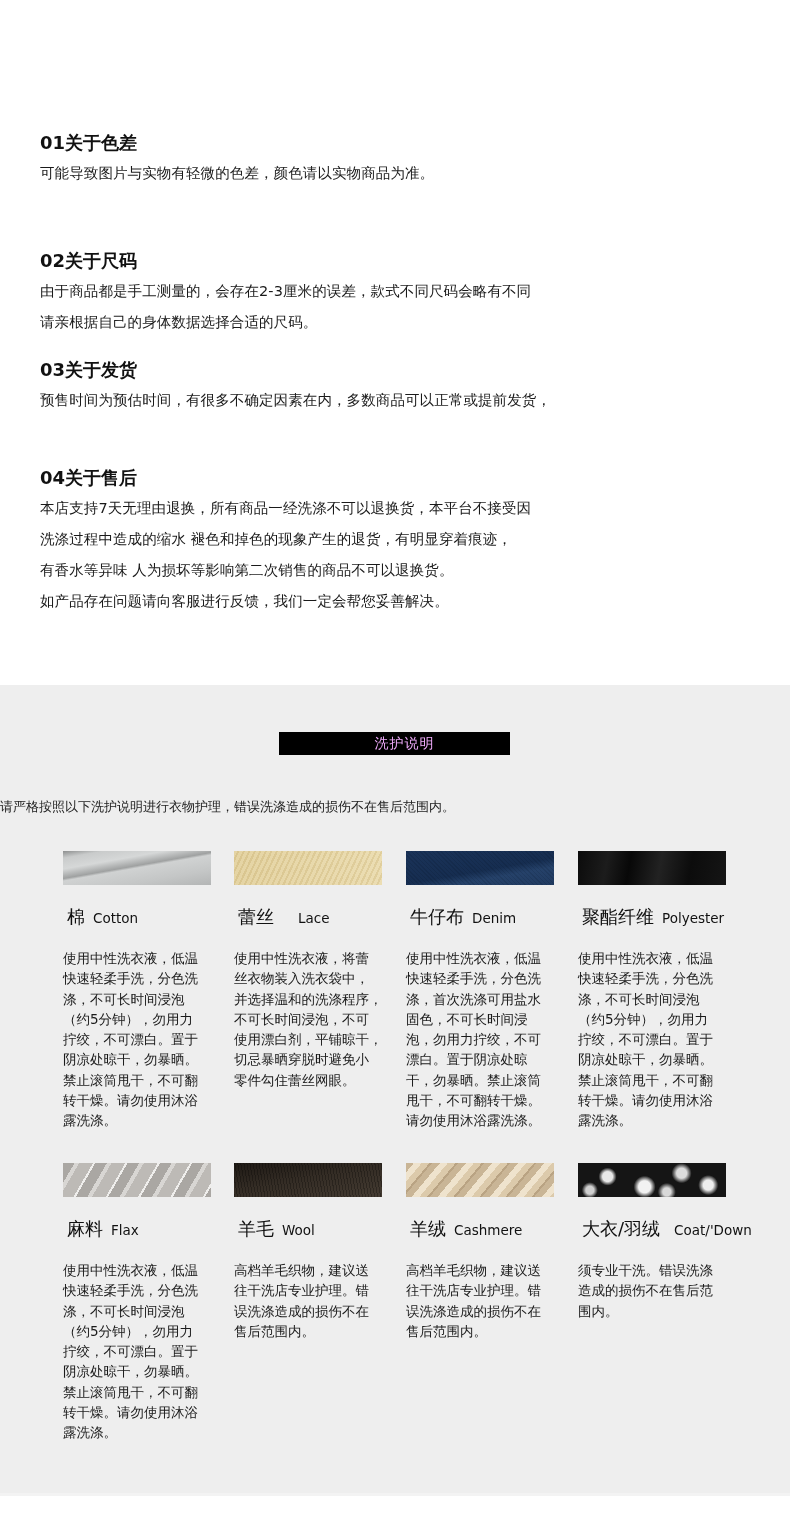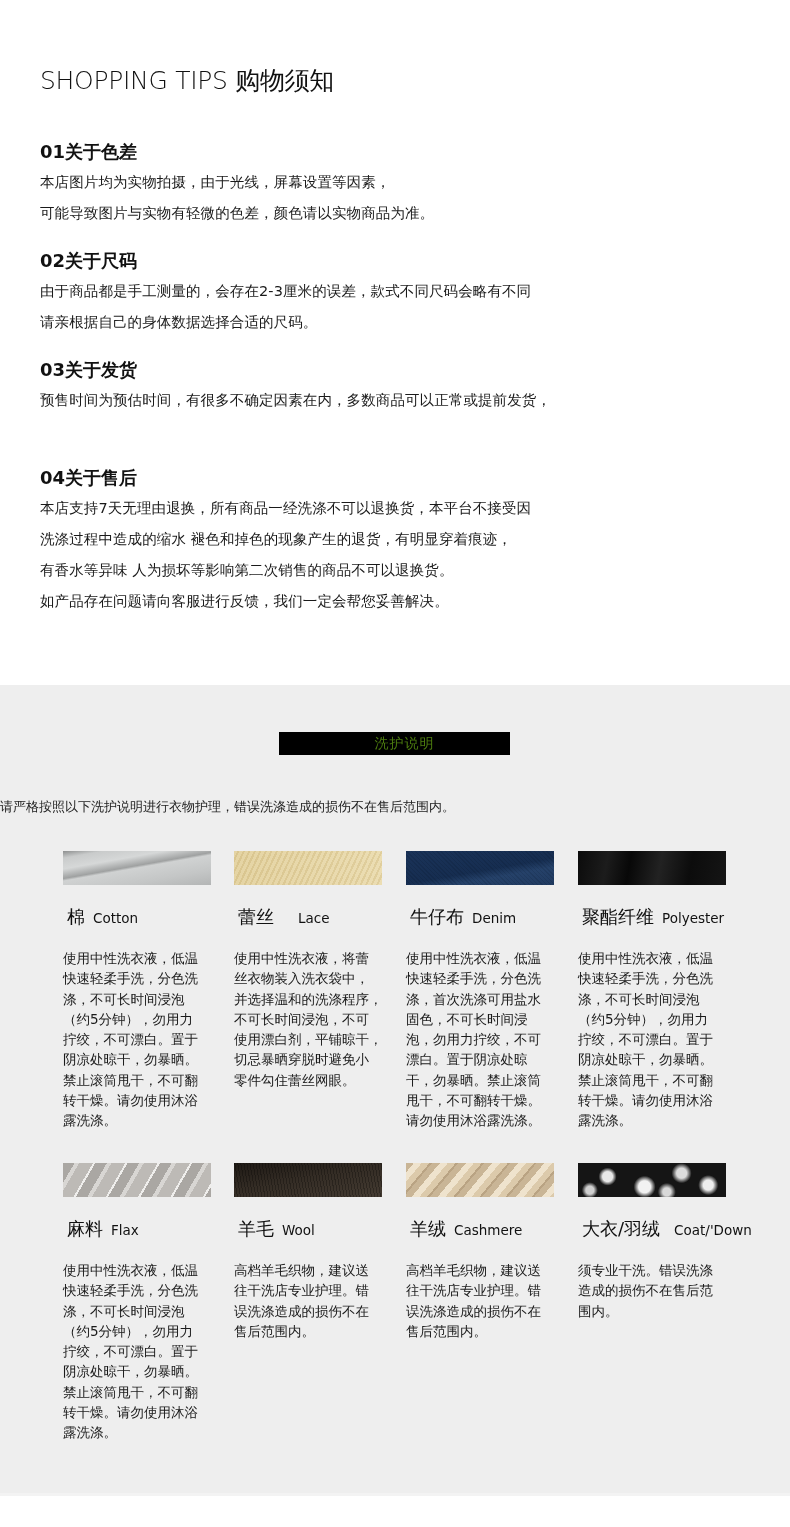--- a/index.html
+++ b/index.html
@@ -14,35 +14,35 @@
     
     .tips { position: absolute; left: 0; top: 0; width: 790px; height: 685px; background: #fff; }
     .tips-title {
       position: absolute; left: 40px; top: 64px;
       font-size: 25px; font-weight: 300; letter-spacing: -0.3px; color: #111;
       white-space: nowrap;
     }
     .tip { position: absolute; left: 40px; }
     .tip-heading { font-size: 18px; font-weight: bold; color: #111; height: 26px; line-height: 26px; white-space: nowrap; }
     .tip-line { font-size: 14.5px; color: #1a1a1a; height: 31px; line-height: 31px; white-space: nowrap; letter-spacing: 0.1px; }
-    .tip-1 { top: 139px; }
+    .tip-1 { top: 130px; }
     .tip-2 { top: 248px; }
     .tip-3 { top: 357px; }
     .tip-4 { top: 465px; }
     .tip-1 .tip-lines, .tip-2 .tip-lines, .tip-3 .tip-lines, .tip-4 .tip-lines { margin-top: 2px; }
 
     
     .care {
       position: absolute; left: 0; top: 685px; width: 790px; height: 808px;
       background: #eeeeee;
     }
     .care-bottom-line { position: absolute; left: 0; top: 1493px; width: 790px; height: 3px; background: #f3f3f3; }
     .care-banner {
       position: absolute; left: 279px; top: 47px; width: 231px; height: 23px;
-      background: #000; color: #4d7c0f; text-align: center;
+      background: #000; color: #f0abfc; text-align: center;
       font-size: 14px; line-height: 23px; letter-spacing: 1px; padding-left: 20px;
     }
     .care-notice {
       position: absolute; left: 0; top: 113px; width: 790px; text-align: left;
       font-size: 13px; color: #222; white-space: nowrap;
     }
     .fabric { position: absolute; width: 160px; }
     .swatch { position: absolute; left: 0; top: 0; width: 148px; height: 34px; }
     .fabric-name {
       position: absolute; left: 4px; top: 56px; white-space: nowrap;
@@ -74,26 +74,24 @@
                            radial-gradient(circle at 70% 30%, #dcdcdc 0 5px, transparent 10px),
                            radial-gradient(circle at 88% 65%, #eeeeee 0 5px, transparent 10px),
                            radial-gradient(circle at 8% 80%, #cfcfcf 0 4px, transparent 8px),
                            radial-gradient(circle at 60% 85%, #d8d8d8 0 4px, transparent 9px),
                            #151515; }
   </style>
 </head>
 <body>
 
 <section class="tips">
-  <h1 class="tips-title">SHOPPING TIPS 购物须知</h1>
 
   <div class="tip tip-1">
     <div class="tip-heading">01关于色差</div>
     <div class="tip-lines">
-      <div class="tip-line">本店图片均为实物拍摄，由于光线，屏幕设置等因素，</div>
       <div class="tip-line">可能导致图片与实物有轻微的色差，颜色请以实物商品为准。</div>
     </div>
   </div>
 
   <div class="tip tip-2">
     <div class="tip-heading">02关于尺码</div>
     <div class="tip-lines">
       <div class="tip-line">由于商品都是手工测量的，会存在2-3厘米的误差，款式不同尺码会略有不同</div>
       <div class="tip-line">请亲根据自己的身体数据选择合适的尺码。</div>
     </div>

